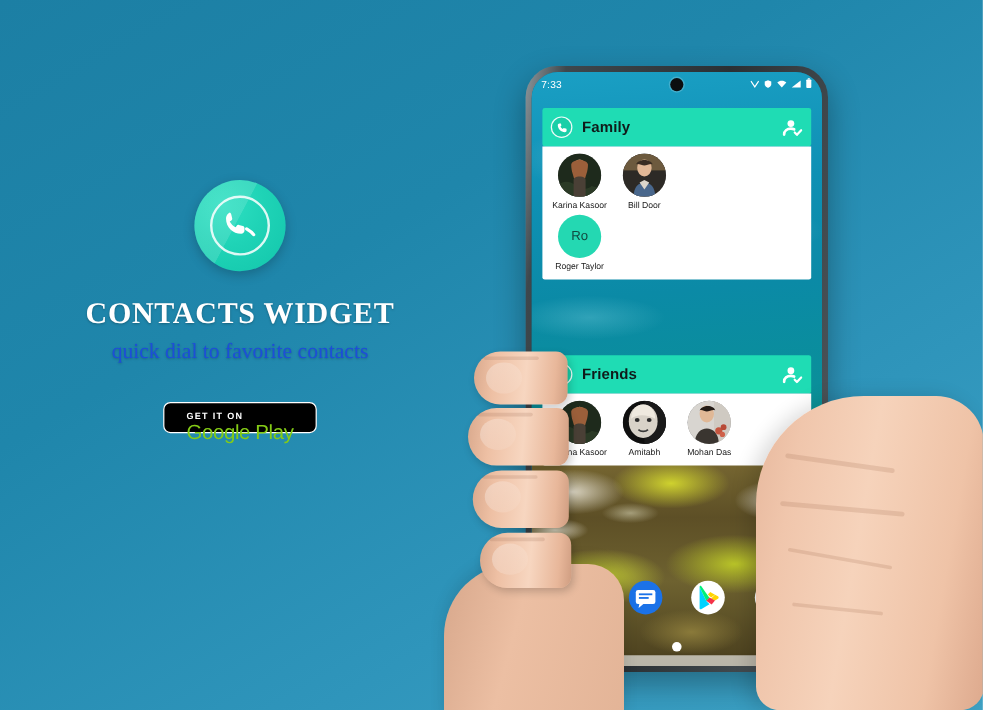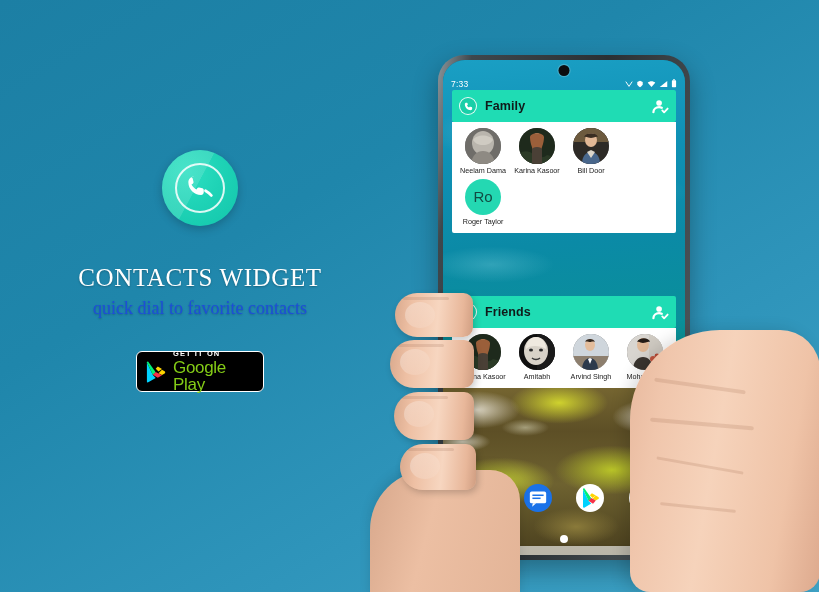--- a/index.html
+++ b/index.html
@@ -29,38 +29,38 @@
     position:absolute; left:50%; top:50%;
     transform:translate(-50%,-50%);
     width:44px; height:44px;
   }
   .app-icon .gloss {
     position:absolute; inset:0; border-radius:50%;
     background:linear-gradient(118deg, rgba(255,255,255,.13) 0%, rgba(255,255,255,.13) 46%, rgba(0,0,0,0) 46.5%);
   }
 
   .promo-title {
-    margin-top:38px;
+    margin-top:22px;
     font-family:"Liberation Serif", serif;
-    font-size:25px; font-weight:normal; letter-spacing:.6px;
+    font-size:25px; font-weight:bold; letter-spacing:.6px;
     color:#ffffff;
     text-shadow:0 1px 2px rgba(0,0,0,.28);
   }
   .promo-sub {
     margin-top:6px;
     font-family:"Liberation Serif", serif;
     font-size:18px; color:#1d4ed8;
     text-shadow:0 1px 2px rgba(0,0,0,.25);
   }
 
   
   .gp-badge {
-    margin:32px auto 0; width:128px; height:41px;
+    margin:32px auto 0; width:128px; height:26px;
     background:#000; border:1.5px solid #ffffff; border-radius:6px;
-    display:flex; align-items:center; gap:7px; padding:0 9px;
+    display:flex; align-items:center; gap:7px; padding:0 9px;flex-direction:column;
   }
   .gp-text { line-height:1; text-align:left; }
   .gp-get { font-size:7.5px; color:#fff; letter-spacing:1.1px; font-weight:bold; }
   .gp-play { font-size:17px; color:#84cc16; letter-spacing:-.3px; margin-top:1px; }
 
   
   .phone {
     position:absolute; left:438px; top:55px;
     width:252px; height:505px;
     border-radius:26px;
@@ -97,21 +97,21 @@
   .wall-bot:after{
     content:""; position:absolute; inset:0;
     background:
       radial-gradient(ellipse 40px 14px at 8% 36%, rgba(230,226,210,.85), rgba(230,226,210,0) 70%),
       radial-gradient(ellipse 44px 15px at 92% 44%, rgba(232,228,212,.8), rgba(232,228,212,0) 70%),
       radial-gradient(ellipse 34px 12px at 34% 28%, rgba(222,220,190,.55), rgba(222,220,190,0) 70%);
   }
 
   
   .statusbar {
-    position:absolute; left:0; top:14px; right:0; height:19px;
+    position:absolute; left:0; top:0; right:0; height:19px;
     display:flex; align-items:center; justify-content:space-between;
     padding:0 8px; z-index:6;
     color:#ffffff; font-size:8.5px; letter-spacing:.2px;
   }
   .status-right { display:flex; align-items:center; gap:3px; }
   .punchhole {
     position:absolute; left:50%; top:5px; transform:translateX(-50%);
     width:11px; height:11px; border-radius:50%;
     background:#0b0d0f; box-shadow:0 0 0 1.2px rgba(255,255,255,.18);
     z-index:7;
@@ -138,21 +138,21 @@
   .w-body { background:#ffffff; padding:5px 4px 4px; border-radius:0 0 2px 2px; }
   .row { display:flex; }
   .contact { width:25%; text-align:center; padding:1px 1px 3px; }
   .avatar {
     width:36px; height:36px; border-radius:50%;
     margin:0 auto; overflow:hidden; position:relative;
     background:#777;
   }
   .avatar.initials {
     background:#24d8b2; display:flex; align-items:center; justify-content:center;
-    color:#114b42; font-size:15px;
+    color:#114b42; font-size:11px;
   }
   .cname { font-size:7.2px; color:#1a1a1a; margin-top:3px; line-height:1.1; white-space:nowrap; overflow:hidden; }
 
   
   .dock { position:absolute; left:0; right:0; top:424px; display:flex; justify-content:space-around; padding:0 16px; z-index:5; }
   .dock-icon { width:28px; height:28px; border-radius:50%; position:relative; }
   .di-phone { background:#1a73e8; }
   .di-msg   { background:#1b72e8; }
   .di-play  { background:#ffffff; }
   .di-chrome{ background:#ffffff; }
@@ -281,31 +281,20 @@
           <circle cx="10" cy="7" r="4" fill="#ffffff"></circle>
           <path d="M2 20c0-4.4 3.6-7 8-7 1.4 0 2.7.3 3.8.8" stroke="#ffffff" stroke-width="3.2" fill="none" stroke-linecap="round"></path>
           <path d="M14.5 17.5l2.6 2.8 5-5.4" stroke="#ffffff" stroke-width="2.6" fill="none" stroke-linecap="round" stroke-linejoin="round"></path>
         </svg>
       </div>
       <div class="w-body">
         <div class="row">
           <div class="contact">
             <div class="avatar">
               <svg width="36" height="36" viewBox="0 0 36 36">
-                  <rect width="36" height="36" fill="#6f6d69"></rect>
-                  <ellipse cx="18" cy="15" rx="11" ry="12" fill="#b9b5ad"></ellipse>
-                  <path d="M6 36c1-9 6-13 12-13s11 4 12 13z" fill="#8e8a83"></path>
-                  <path d="M8 12c3-6 17-6 20 0-2 3-5 5-10 5s-8-2-10-5z" fill="#cfcbc2"></path>
-                </svg>
-            </div>
-            <div class="cname">Neelam Dama</div>
-          </div>
-          <div class="contact">
-            <div class="avatar">
-              <svg width="36" height="36" viewBox="0 0 36 36">
                   <rect width="36" height="36" fill="#1e2a1c"></rect>
                   <path d="M0 26c5-4 10-3 14 0s10 5 14 1l8 2v7H0z" fill="#2b3a26"></path>
                   <ellipse cx="18" cy="11" rx="5" ry="6" fill="#e0b595"></ellipse>
                   <path d="M11 9c1-5 13-5 14 0 0 6-2 9-3 14h-8c-1-5-3-8-3-14z" fill="#9b5f3a"></path>
                   <path d="M13 22c0-2 2-3 5-3s5 1 5 3v14H13z" fill="#4a4036"></path>
                 </svg>
             </div>
             <div class="cname">Karina Kasoor</div>
           </div>
           <div class="contact">
@@ -368,33 +357,20 @@
                   <rect width="36" height="36" fill="#0f0f0f"></rect>
                   <path d="M18 0h18v36H18z" fill="#1a1a1a"></path>
                   <ellipse cx="17" cy="17" rx="12" ry="14" fill="#d8d2c8"></ellipse>
                   <path d="M17 3c6 0 10 5 10 12-3-2-7-3-11-3s-7 1-9 3c0-7 4-12 10-12z" fill="#efe9df"></path>
                   <ellipse cx="12" cy="16" rx="2" ry="1.6" fill="#2a2a2a"></ellipse>
                   <ellipse cx="22" cy="16" rx="2" ry="1.6" fill="#2a2a2a"></ellipse>
                   <path d="M13 24c2 2 6 2 8 0" stroke="#3a3a3a" stroke-width="1.4" fill="none"></path>
                 </svg>
             </div>
             <div class="cname">Amitabh</div>
-          </div>
-          <div class="contact">
-            <div class="avatar">
-              <svg width="36" height="36" viewBox="0 0 36 36">
-                  <rect width="36" height="36" fill="#cfd6dc"></rect>
-                  <rect x="0" y="22" width="36" height="14" fill="#8d7f6e"></rect>
-                  <ellipse cx="17" cy="11" rx="5" ry="6" fill="#e3bd9c"></ellipse>
-                  <path d="M12 8c1-4 9-4 10 0-2-1-4 0-5 0s-4-1-5 0z" fill="#31261d"></path>
-                  <path d="M9 36c0-8 4-12 8-12s8 4 8 12z" fill="#2c3a4c"></path>
-                  <path d="M15 25l2 5 2-5-2-1z" fill="#ffffff"></path>
-                </svg>
-            </div>
-            <div class="cname">Arvind Singh</div>
           </div>
           <div class="contact">
             <div class="avatar">
               <svg width="36" height="36" viewBox="0 0 36 36">
                   <rect width="36" height="36" fill="#d8d5d0"></rect>
                   <path d="M22 0h14v36H22z" fill="#cfcac2"></path>
                   <ellipse cx="16" cy="11" rx="6" ry="7" fill="#e0b896"></ellipse>
                   <path d="M10 8c2-5 12-5 13 0-2-1-5 1-7 1s-4-2-6-1z" fill="#241c16"></path>
                   <path d="M6 36c0-9 5-13 10-13s10 4 10 13z" fill="#3a3530"></path>
                   <circle cx="26" cy="25" r="3" fill="#c4553f"></circle>

